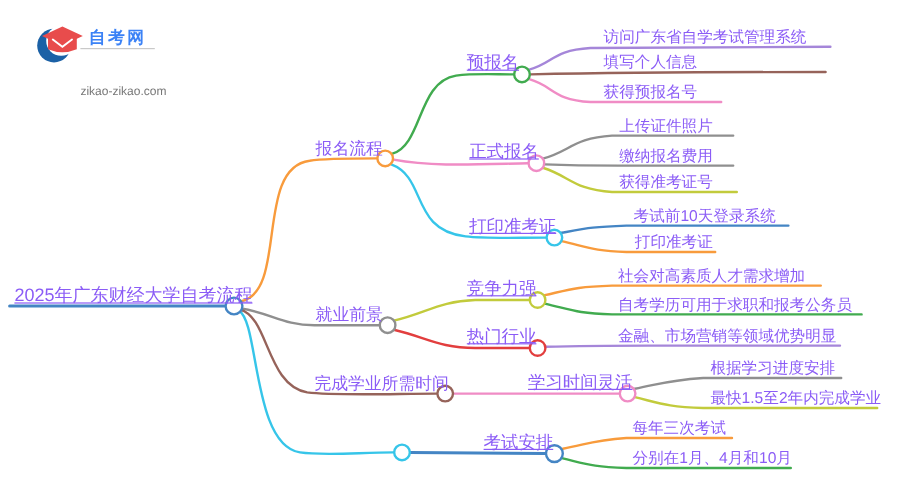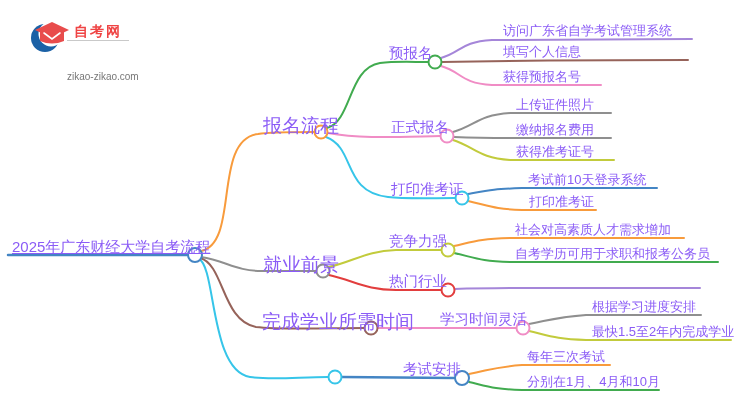--- a/index.html
+++ b/index.html
@@ -5,24 +5,24 @@
   html,body{margin:0;padding:0;background:#ffffff;}
   .stage{
     position:relative;width:750px;height:410px;background:#ffffff;overflow:hidden;
     font-family:"Liberation Sans","DejaVu Sans",sans-serif;
   }
   .canvas{position:absolute;left:0;top:0;}
   .lbl{
     position:absolute;white-space:nowrap;color:#8b5cf6;line-height:1.15;
   }
   .lvl0{font-size:15px;text-decoration:underline;}
-  .lvl1{font-size:19px;}
-  .lvl2{font-size:14.5px;}
+  .lvl1{font-size:14px;}
+  .lvl2{font-size:14.5px;text-decoration:underline;}
   .lvl3{font-size:13px;}
-  .logo-title{position:absolute;left:74px;top:23px;font-size:14px;font-weight:bold;color:#ef4444;letter-spacing:2px;}
+  .logo-title{position:absolute;left:74px;top:23px;font-size:14px;font-weight:bold;color:#3b82f6;letter-spacing:2px;}
   .logo-divider{position:absolute;left:67px;top:40px;width:62px;height:1px;background:#c9c9c9;}
   .logo-url{position:absolute;left:67px;top:43px;font-size:10px;color:#777777;margin-top:28px;}
 </style>
 </head>
 <body>
 
 <div class="stage">
 
   <svg class="canvas" width="750" height="410" viewBox="0 0 750 410">
     <g fill="none" stroke-width="2" stroke-linecap="round">
@@ -105,20 +105,21 @@
 
   <div class="lbl lvl2" style="left:391px;top:181px">打印准考证</div>
   <div class="lbl lvl3" style="left:528px;top:173px">考试前10天登录系统</div>
   <div class="lbl lvl3" style="left:529px;top:195px">打印准考证</div>
 
   <div class="lbl lvl1" style="left:263px;top:254px">就业前景</div>
   <div class="lbl lvl2" style="left:389px;top:233px">竞争力强</div>
   <div class="lbl lvl3" style="left:515px;top:223px">社会对高素质人才需求增加</div>
   <div class="lbl lvl3" style="left:515px;top:247px">自考学历可用于求职和报考公务员</div>
   <div class="lbl lvl2" style="left:389px;top:273px">热门行业</div>
+  <div class="lbl lvl3" style="left:515px;top:273px">金融、市场营销等领域优势明显</div>
 
   <div class="lbl lvl1" style="left:262px;top:311px">完成学业所需时间</div>
   <div class="lbl lvl2" style="left:440px;top:311px">学习时间灵活</div>
   <div class="lbl lvl3" style="left:592px;top:300px">根据学习进度安排</div>
   <div class="lbl lvl3" style="left:592px;top:325px">最快1.5至2年内完成学业</div>
 
   <div class="lbl lvl2" style="left:403px;top:361px">考试安排</div>
   <div class="lbl lvl3" style="left:527px;top:350px">每年三次考试</div>
   <div class="lbl lvl3" style="left:527px;top:375px">分别在1月、4月和10月</div>
 

